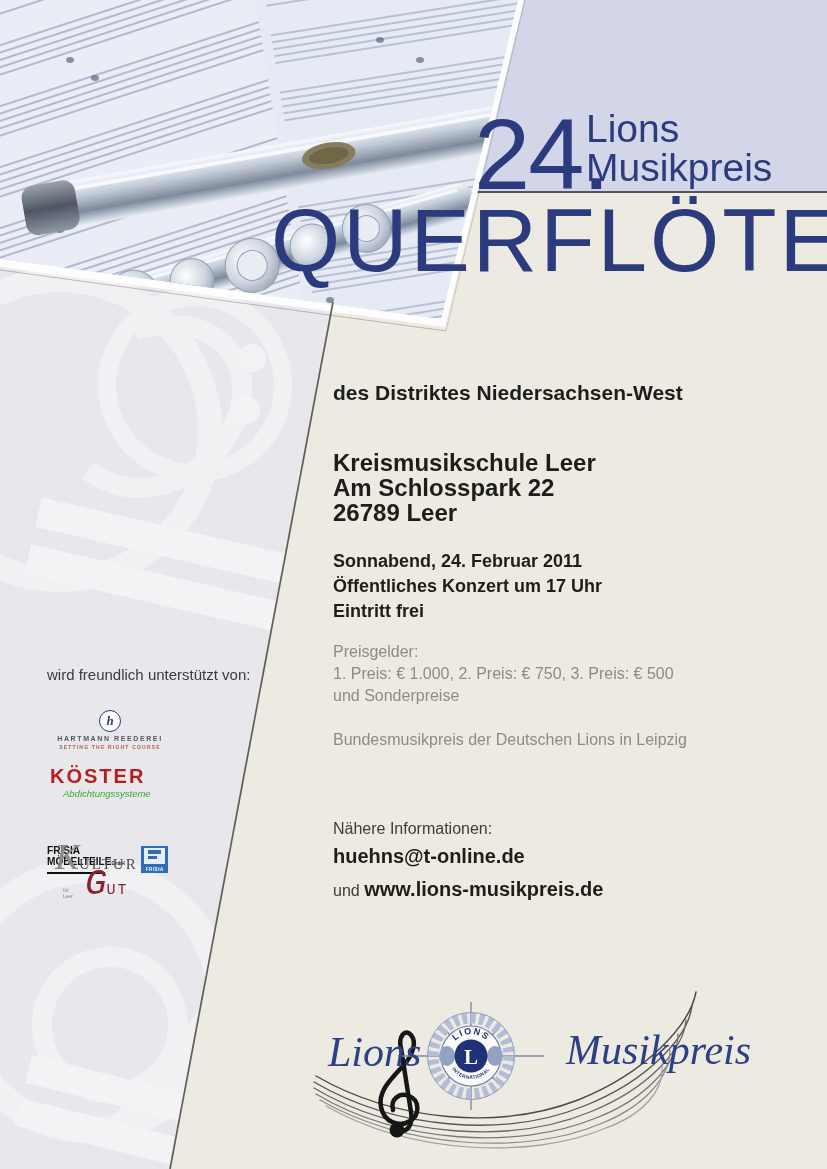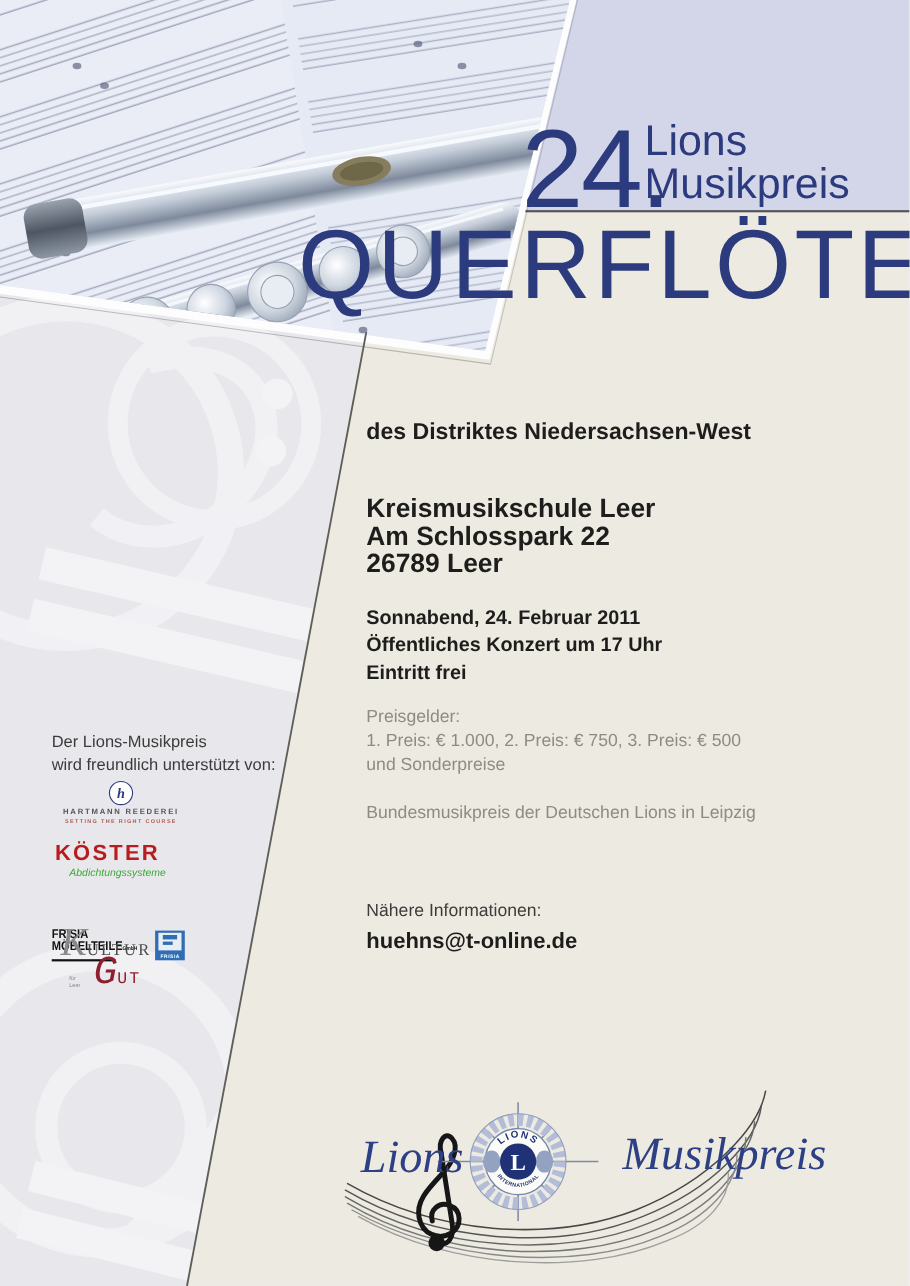--- a/index.html
+++ b/index.html
@@ -258,23 +258,23 @@
     <div>1. Preis: € 1.000, 2. Preis: € 750, 3. Preis: € 500</div>
     <div>und Sonderpreise</div>
   </div>
 
   <div class="abs main-col gray-text" id="qual-block">
     <div>Bundesmusikpreis der Deutschen Lions in Leipzig</div>
   </div>
 
   <div class="abs main-col" id="info-label">Nähere Informationen:</div>
   <div class="abs main-col bold-dark" id="info-email">huehns@t-online.de</div>
+  <div class="abs main-col" id="info-web"><span>und </span><b>www.lions-musikpreis.de</b></div>
 
   <div class="abs" id="sponsor-heading">
-    <div>Der Lions-Musikpreis</div>
     <div>wird freundlich unterstützt von:</div>
   </div>
 
   <div class="abs logo" id="logo-hartmann">
     <span id="hartmann-circle">h</span>
     <div id="hartmann-name">HARTMANN REEDEREI</div>
     <div id="hartmann-tagline">SETTING THE RIGHT COURSE</div>
   </div>
 
   <div class="abs logo" id="logo-koester">

